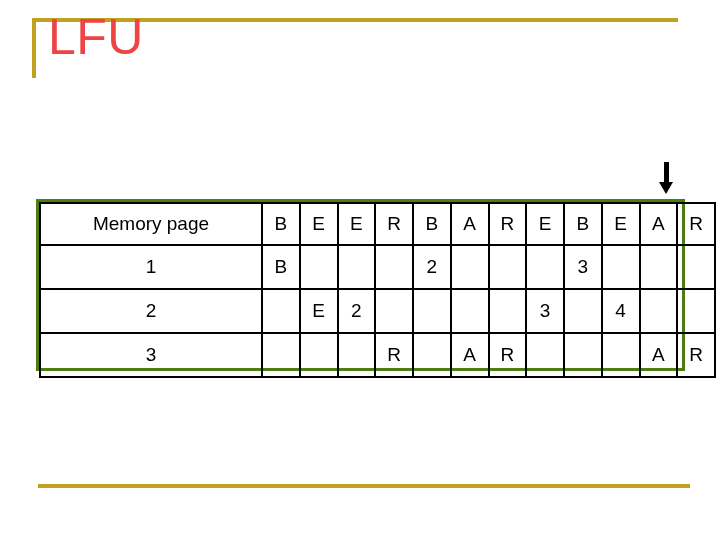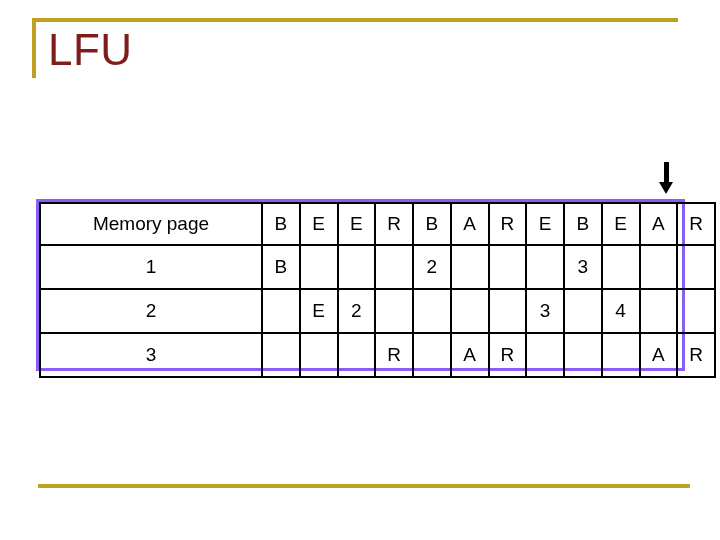--- a/index.html
+++ b/index.html
@@ -38,24 +38,24 @@
     top: 484px;
     width: 652px;
     height: 4px;
     background: #c0a121;
   }
 
   
   .slide-title {
     position: absolute;
     left: 48px;
-    top: 27px;
-    font-size: 44px;
+    top: 14px;
+    font-size: 50px;
     line-height: 46px;
-    color: #7f1d1d;
+    color: #ef4444;
     letter-spacing: 0.5px;
     white-space: nowrap;
   }
 
   
   .arrow-marker {
     position: absolute;
     left: 655px;
     top: 162px;
     width: 22px;
@@ -80,21 +80,21 @@
     border-top: 12px solid #000000;
   }
 
   
   .grid-wrap {
     position: absolute;
     left: 36px;
     top: 199px;
     width: 649px;
     height: 172px;
-    border: 3px solid #8b5cf6;
+    border: 3px solid #4d7c0f;
     box-sizing: border-box;
     background: #ffffff;
   }
   table.grid {
     width: 100%;
     height: 100%;
     border-collapse: collapse;
     table-layout: fixed;
   }
   table.grid td {

